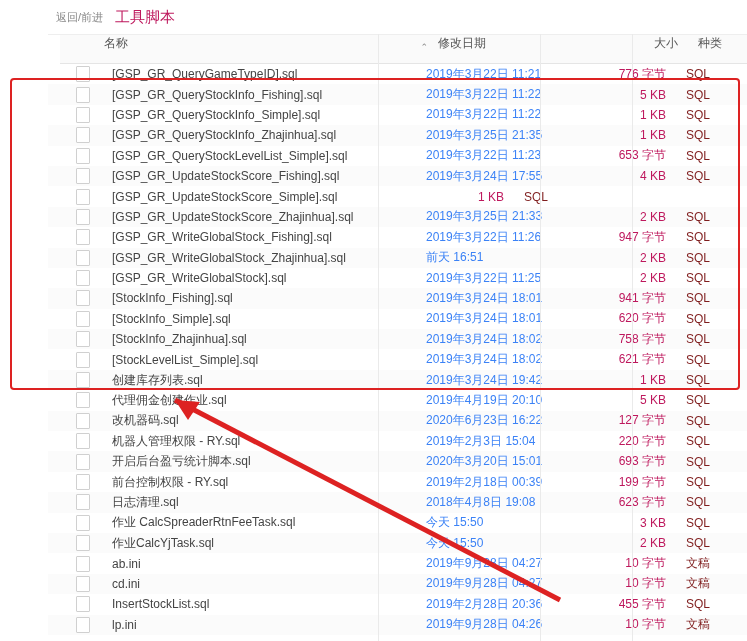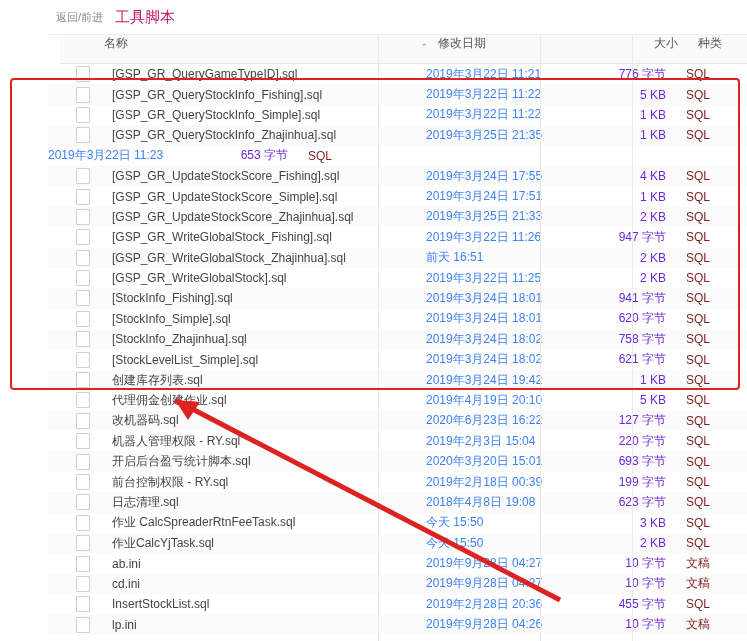--- a/index.html
+++ b/index.html
@@ -16,21 +16,21 @@
   .col-date{flex:0 0 162px;}
   .col-size{flex:0 0 92px;text-align:right;padding-right:14px;box-sizing:border-box;}
   .col-kind{flex:1 1 auto;padding-left:6px;}
   .rows{overflow:auto;height:calc(641px - 34px - 28px);}
   .row{display:flex;align-items:center;height:20.4px;font-size:12px;border-bottom:0;}
   .row:nth-child(odd){background:#ffffff;}
   .row:nth-child(even){background:#fbfbfb;}
   .cell-name{flex:0 0 378px;padding-left:28px;box-sizing:border-box;display:flex;align-items:center;gap:22px;white-space:nowrap;overflow:hidden;}
   .file-icon{width:12px;height:14px;border:1px solid #d0d0d0;border-radius:1px;background:#fff;flex:0 0 auto;}
   .cell-date{flex:0 0 162px;color:#3b82f6;white-space:nowrap;}
-  .cell-size{flex:0 0 92px;text-align:right;padding-right:14px;box-sizing:border-box;color:#6d28d9;white-space:nowrap;}
+  .cell-size{flex:0 0 92px;text-align:right;padding-right:14px;box-sizing:border-box;color:#be185d;white-space:nowrap;}
   .cell-kind{flex:1 1 auto;padding-left:6px;color:#7f1d1d;}
   .red-box{position:absolute;border:2px solid #d22;border-radius:4px;pointer-events:none;}
   .arrow{position:absolute;pointer-events:none;}
   .arrow line{stroke:#d22;stroke-width:5;}
   .arrow polygon{fill:#d22;}
   .vdiv{position:absolute;top:34px;bottom:0;width:1px;background:#eaeaea;}
 </style>
 </head>
 <body>
 
@@ -86,39 +86,42 @@
       <div class="row">
         <div class="cell-name">
           <span class="file-icon"></span>
           <span>[GSP_GR_QueryStockInfo_Zhajinhua].sql</span>
         </div>
         <div class="cell-date">2019年3月25日 21:35</div>
         <div class="cell-size">1 KB</div>
         <div class="cell-kind">SQL</div>
       </div>
       <div class="row">
+        <div class="cell-name">
+          <span class="file-icon"></span>
+          <span>[GSP_GR_QueryStockLevelList_Simple].sql</span>
+        </div>
         <div class="cell-date">2019年3月22日 11:23</div>
         <div class="cell-size">653 字节</div>
         <div class="cell-kind">SQL</div>
       </div>
       <div class="row">
         <div class="cell-name">
           <span class="file-icon"></span>
           <span>[GSP_GR_UpdateStockScore_Fishing].sql</span>
         </div>
         <div class="cell-date">2019年3月24日 17:55</div>
         <div class="cell-size">4 KB</div>
         <div class="cell-kind">SQL</div>
       </div>
       <div class="row">
         <div class="cell-name">
           <span class="file-icon"></span>
           <span>[GSP_GR_UpdateStockScore_Simple].sql</span>
         </div>
-        <div class="cell-date">2019年3月24日 17:51</div>
         <div class="cell-size">1 KB</div>
         <div class="cell-kind">SQL</div>
       </div>
       <div class="row">
         <div class="cell-name">
           <span class="file-icon"></span>
           <span>[GSP_GR_UpdateStockScore_Zhajinhua].sql</span>
         </div>
         <div class="cell-date">2019年3月25日 21:33</div>
         <div class="cell-size">2 KB</div>

